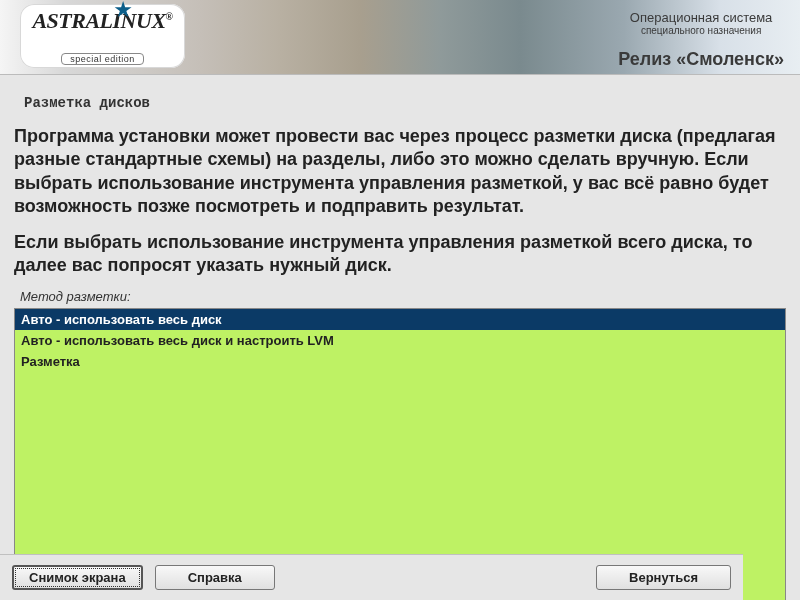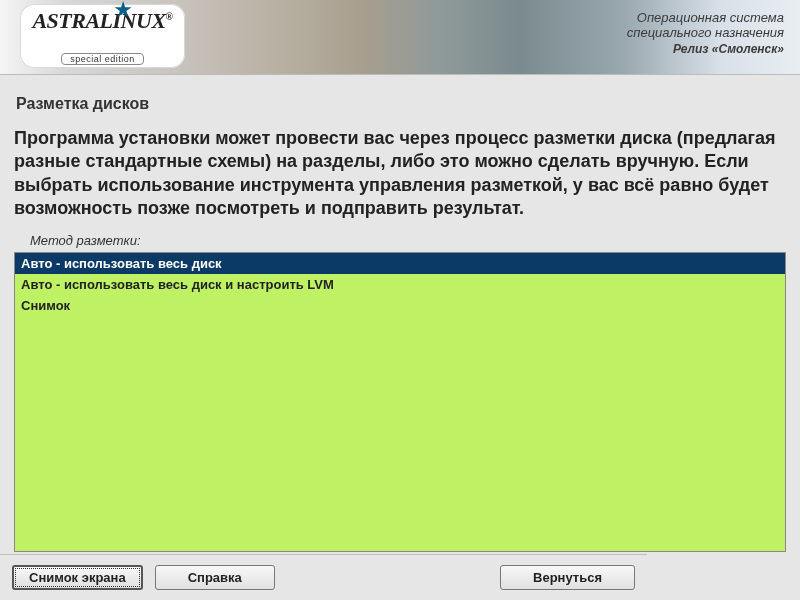--- a/index.html
+++ b/index.html
@@ -48,49 +48,49 @@
     border: 1px solid #888;
     border-radius: 4px;
     padding: 0 8px;
     margin-top: 19px;
     letter-spacing: 0.5px;
   }
   .header-text {
     position: absolute;
     right: 16px;
     top: 10px;
-    text-align: right;
+    text-align: center;
     color: #3a3a3a;
-    font-style: italic;
   }
   .header-text .line1 { font-size: 13px; }
-  .header-text .line2 { font-size: 13px; }
-  .header-text .line3 { font-size: 12px; font-weight: bold; margin-top: 2px;}
+  .header-text .line2 { font-size: 10px; }
+  .header-text .line3 { font-size: 18px; font-weight: bold; margin-top: 13px;}
   
   .page {
     padding: 12px 14px 0 14px;
   }
   .page-title {
-    font-size: 16px;
+    font-size: 14px;
     font-weight: bold;
     color: #333;
-    margin: 8px 2px 14px 2px;
+    margin: 8px 2px 14px 10px;
+    font-family: Liberation Mono, monospace;
   }
   .desc {
     font-size: 18px;
     font-weight: bold;
     color: #222;
     line-height: 1.3;
     margin-bottom: 12px;
   }
   .method-label {
     font-size: 13px;
     font-style: italic;
     color: #333;
-    margin: 4px 0 4px 16px;
+    margin: 4px 0 4px 6px;
   }
   .listbox {
     background: #bef264;
     border: 1px solid #888;
     height: 300px;
     overflow: auto;
   }
   .list-item {
     padding: 3px 6px;
     font-size: 13px;
@@ -99,21 +99,21 @@
     cursor: pointer;
   }
   .list-item.selected {
     background: #0b3a66;
     color: #fff;
   }
   
   .footer {
     position: absolute;
     left: 0; bottom: 0;
-    width: 647px;
+    width: 743px;
     height: 46px;
     border-top: 1px solid #c0c0c0;
     background: #e6e6e6;
     display: flex;
     align-items: center;
     padding: 0 12px;
     gap: 12px;
   }
   .btn {
     background: linear-gradient(#f8f8f8, #e0e0e0);
@@ -147,25 +147,26 @@
   <div class="header-text">
     <div class="line1">Операционная система</div>
     <div class="line2">специального назначения</div>
     <div class="line3">Релиз «Смоленск»</div>
   </div>
 </div>
 
 <div class="page">
   <div class="page-title">Разметка дисков</div>
   <div class="desc">Программа установки может провести вас через процесс разметки диска (предлагая разные стандартные схемы) на разделы, либо это можно сделать вручную. Если выбрать использование инструмента управления разметкой, у вас всё равно будет возможность позже посмотреть и подправить результат.</div>
+  <div class="desc">Если выбрать использование инструмента управления разметкой всего диска, то далее вас попросят указать нужный диск.</div>
   <div class="method-label">Метод разметки:</div>
   <div class="listbox" id="listbox">
       <div class="list-item selected">Авто - использовать весь диск</div>
       <div class="list-item">Авто - использовать весь диск и настроить LVM</div>
-      <div class="list-item">Снимок</div>
+      <div class="list-item">Разметка</div>
     </div>
 </div>
 
 <div class="footer">
   <button class="btn focused">Снимок экрана</button>
   <button class="btn">Справка</button>
   <div class="spacer"></div>
   <button class="btn">Вернуться</button>
 </div>
 

